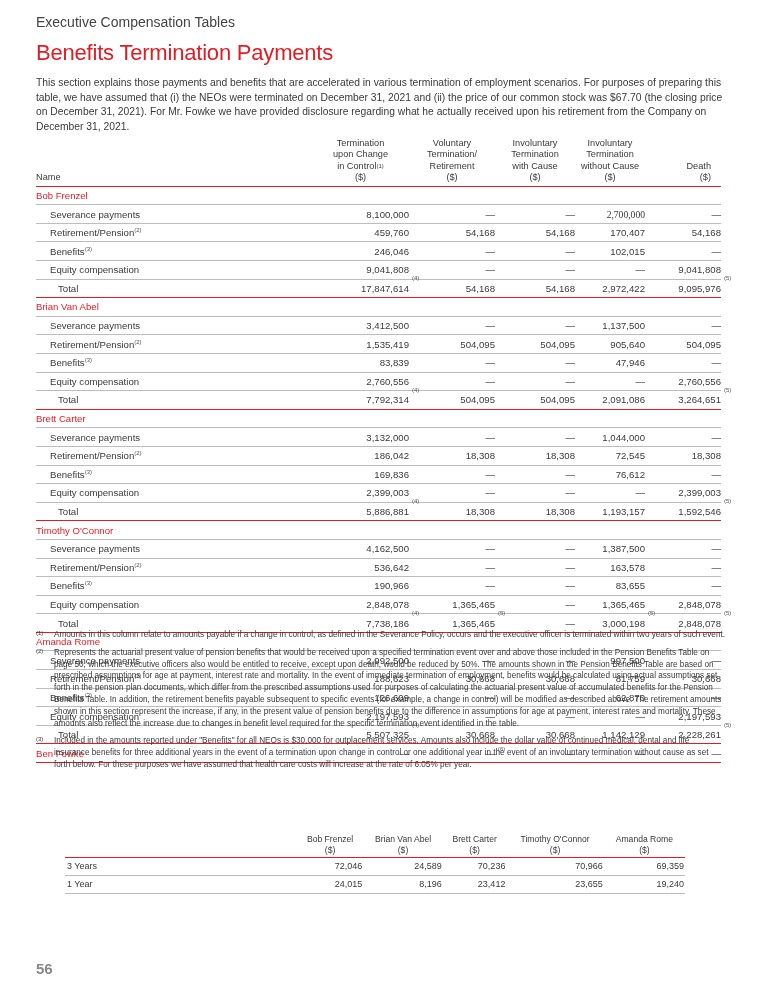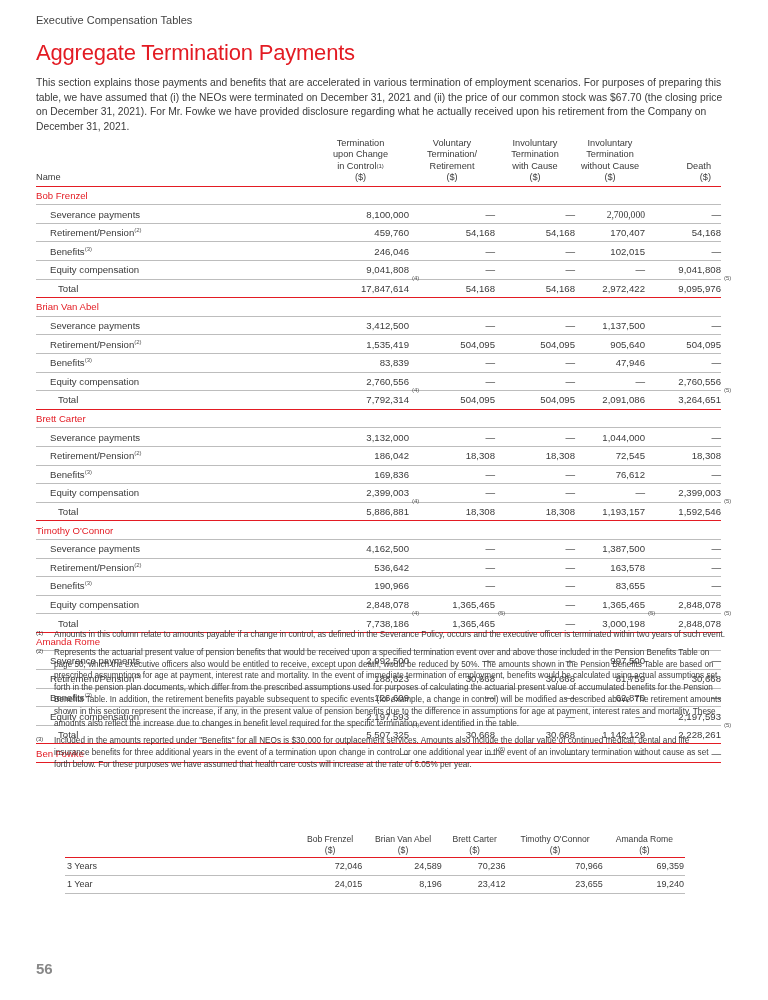--- a/index.html
+++ b/index.html
@@ -1,20 +1,20 @@
 <!DOCTYPE html>
 <html><head>
 <meta charset="utf-8">
 <style>
   html, body { margin: 0; padding: 0; background: #ffffff; }
   body {
     width: 768px; height: 1000px; position: relative; overflow: hidden;
     font-family: "Liberation Sans", sans-serif; color: #3a3a3a;
   }
-  .section-label { position: absolute; left: 36px; top: 14px; font-size: 11px; color: #444; }
+  .section-label { position: absolute; left: 36px; top: 14px; font-size: 14px; color: #444; }
   .page-title { position: absolute; left: 36px; top: 40px; margin: 0; font-size: 22px; font-weight: normal; color: #e31b23; letter-spacing: -0.2px; }
   .intro { position: absolute; left: 36px; top: 76px; width: 690px; font-size: 10.3px; line-height: 14.6px; color: #3a3a3a; margin: 0; }
 
   table.main { position: absolute; left: 36px; top: 138px; width: 685px; border-collapse: collapse; font-size: 9.6px; }
   table.main th { font-weight: normal; color: #3a3a3a; vertical-align: bottom; line-height: 11.4px; padding: 0 0 2px 0; font-size: 9.2px; }
   table.main th.name-h { text-align: left; }
   table.main thead tr { border-bottom: 1.5px solid #e31b23; }
   table.main td { height: 17.6px; padding: 0; line-height: 17px; white-space: nowrap; }
   table.main td.lbl { padding-left: 0; }
   table.main tr.item td { border-bottom: 1px solid #bdbdbd; }
@@ -43,21 +43,21 @@
   table.sub td { height: 15px; line-height: 15px; border-bottom: 1px solid #bdbdbd; }
   table.sub td.num { text-align: right; }
   table.sub td.lbl { padding-left: 2px; }
 
   .page-number { position: absolute; left: 36px; top: 960px; font-size: 15px; font-weight: bold; color: #888; }
 </style>
 </head>
 <body>
 
 <div class="section-label">Executive Compensation Tables</div>
-<h1 class="page-title">Aggregate Termination Payments</h1>
+<h1 class="page-title">Benefits Termination Payments</h1>
 <p class="intro">This section explains those payments and benefits that are accelerated in various termination of employment scenarios. For purposes of preparing this table, we have assumed that (i) the NEOs were terminated on December 31, 2021 and (ii) the price of our common stock was $67.70 (the closing price on December 31, 2021). For Mr. Fowke we have provided disclosure regarding what he actually received upon his retirement from the Company on December 31, 2021.</p>
 
 <table class="main">
   <thead>
     <tr>
       <th class="name-h">Name</th>
       <th style="text-align:center;width:97px;">
         <span>Termination</span><br>
         <span>upon Change</span><br>
         <span>in Control</span><span class="hdr-sup">(1)</span><br>

